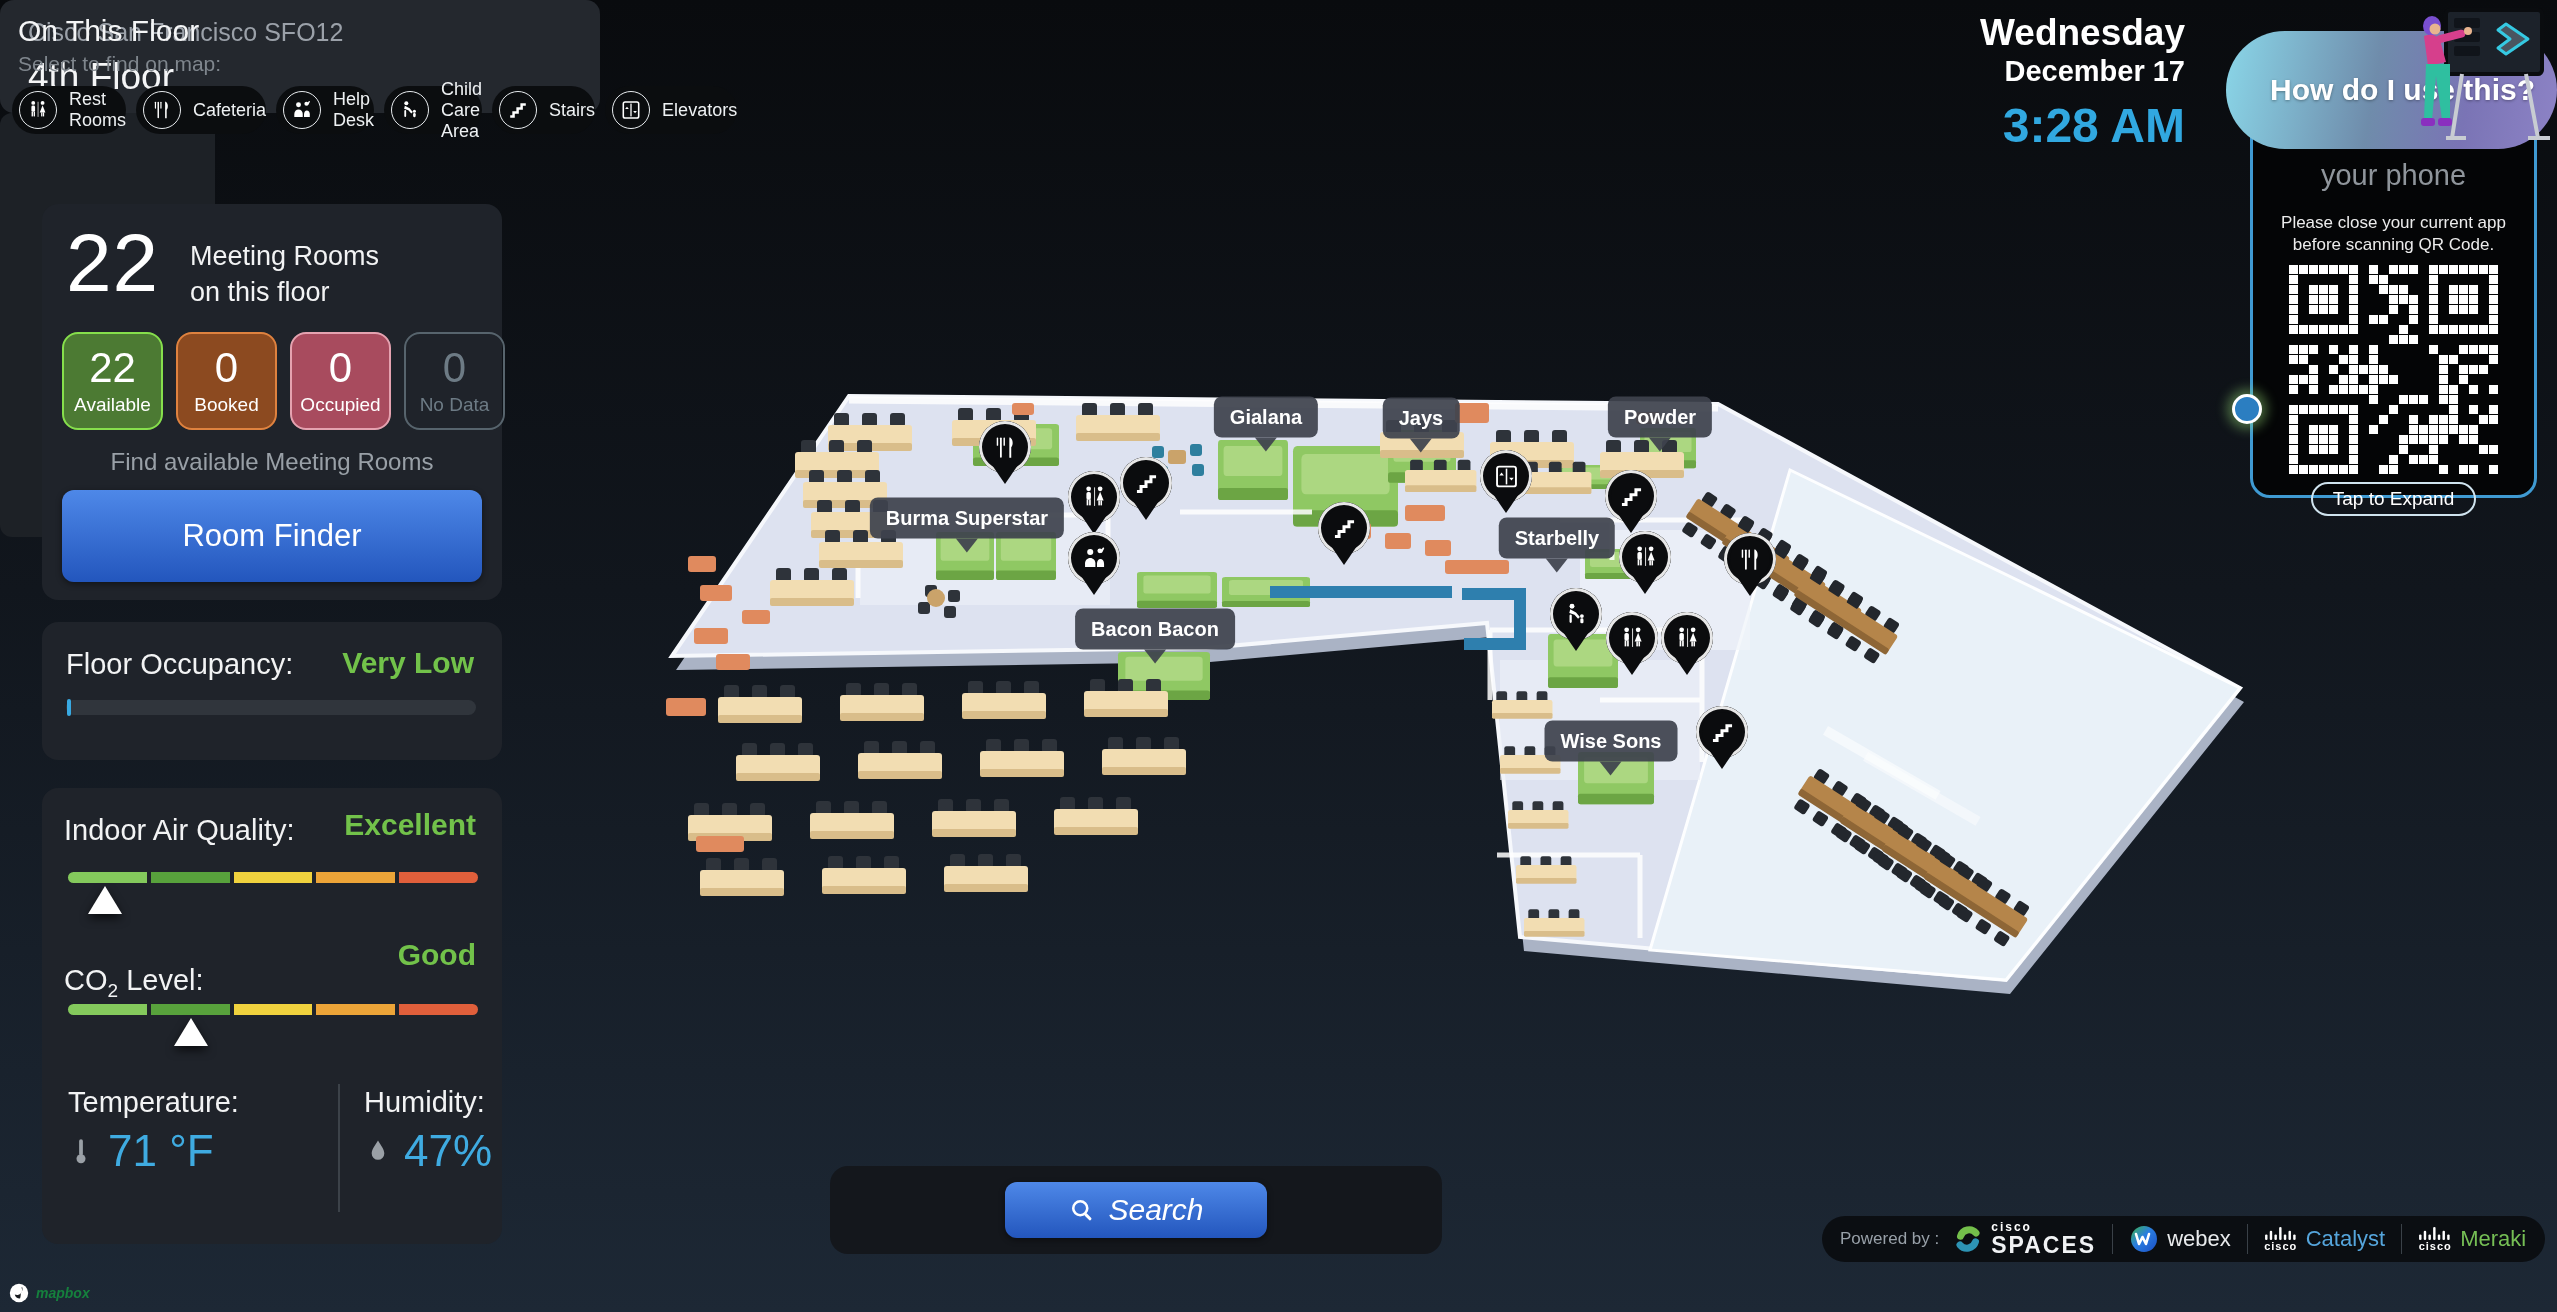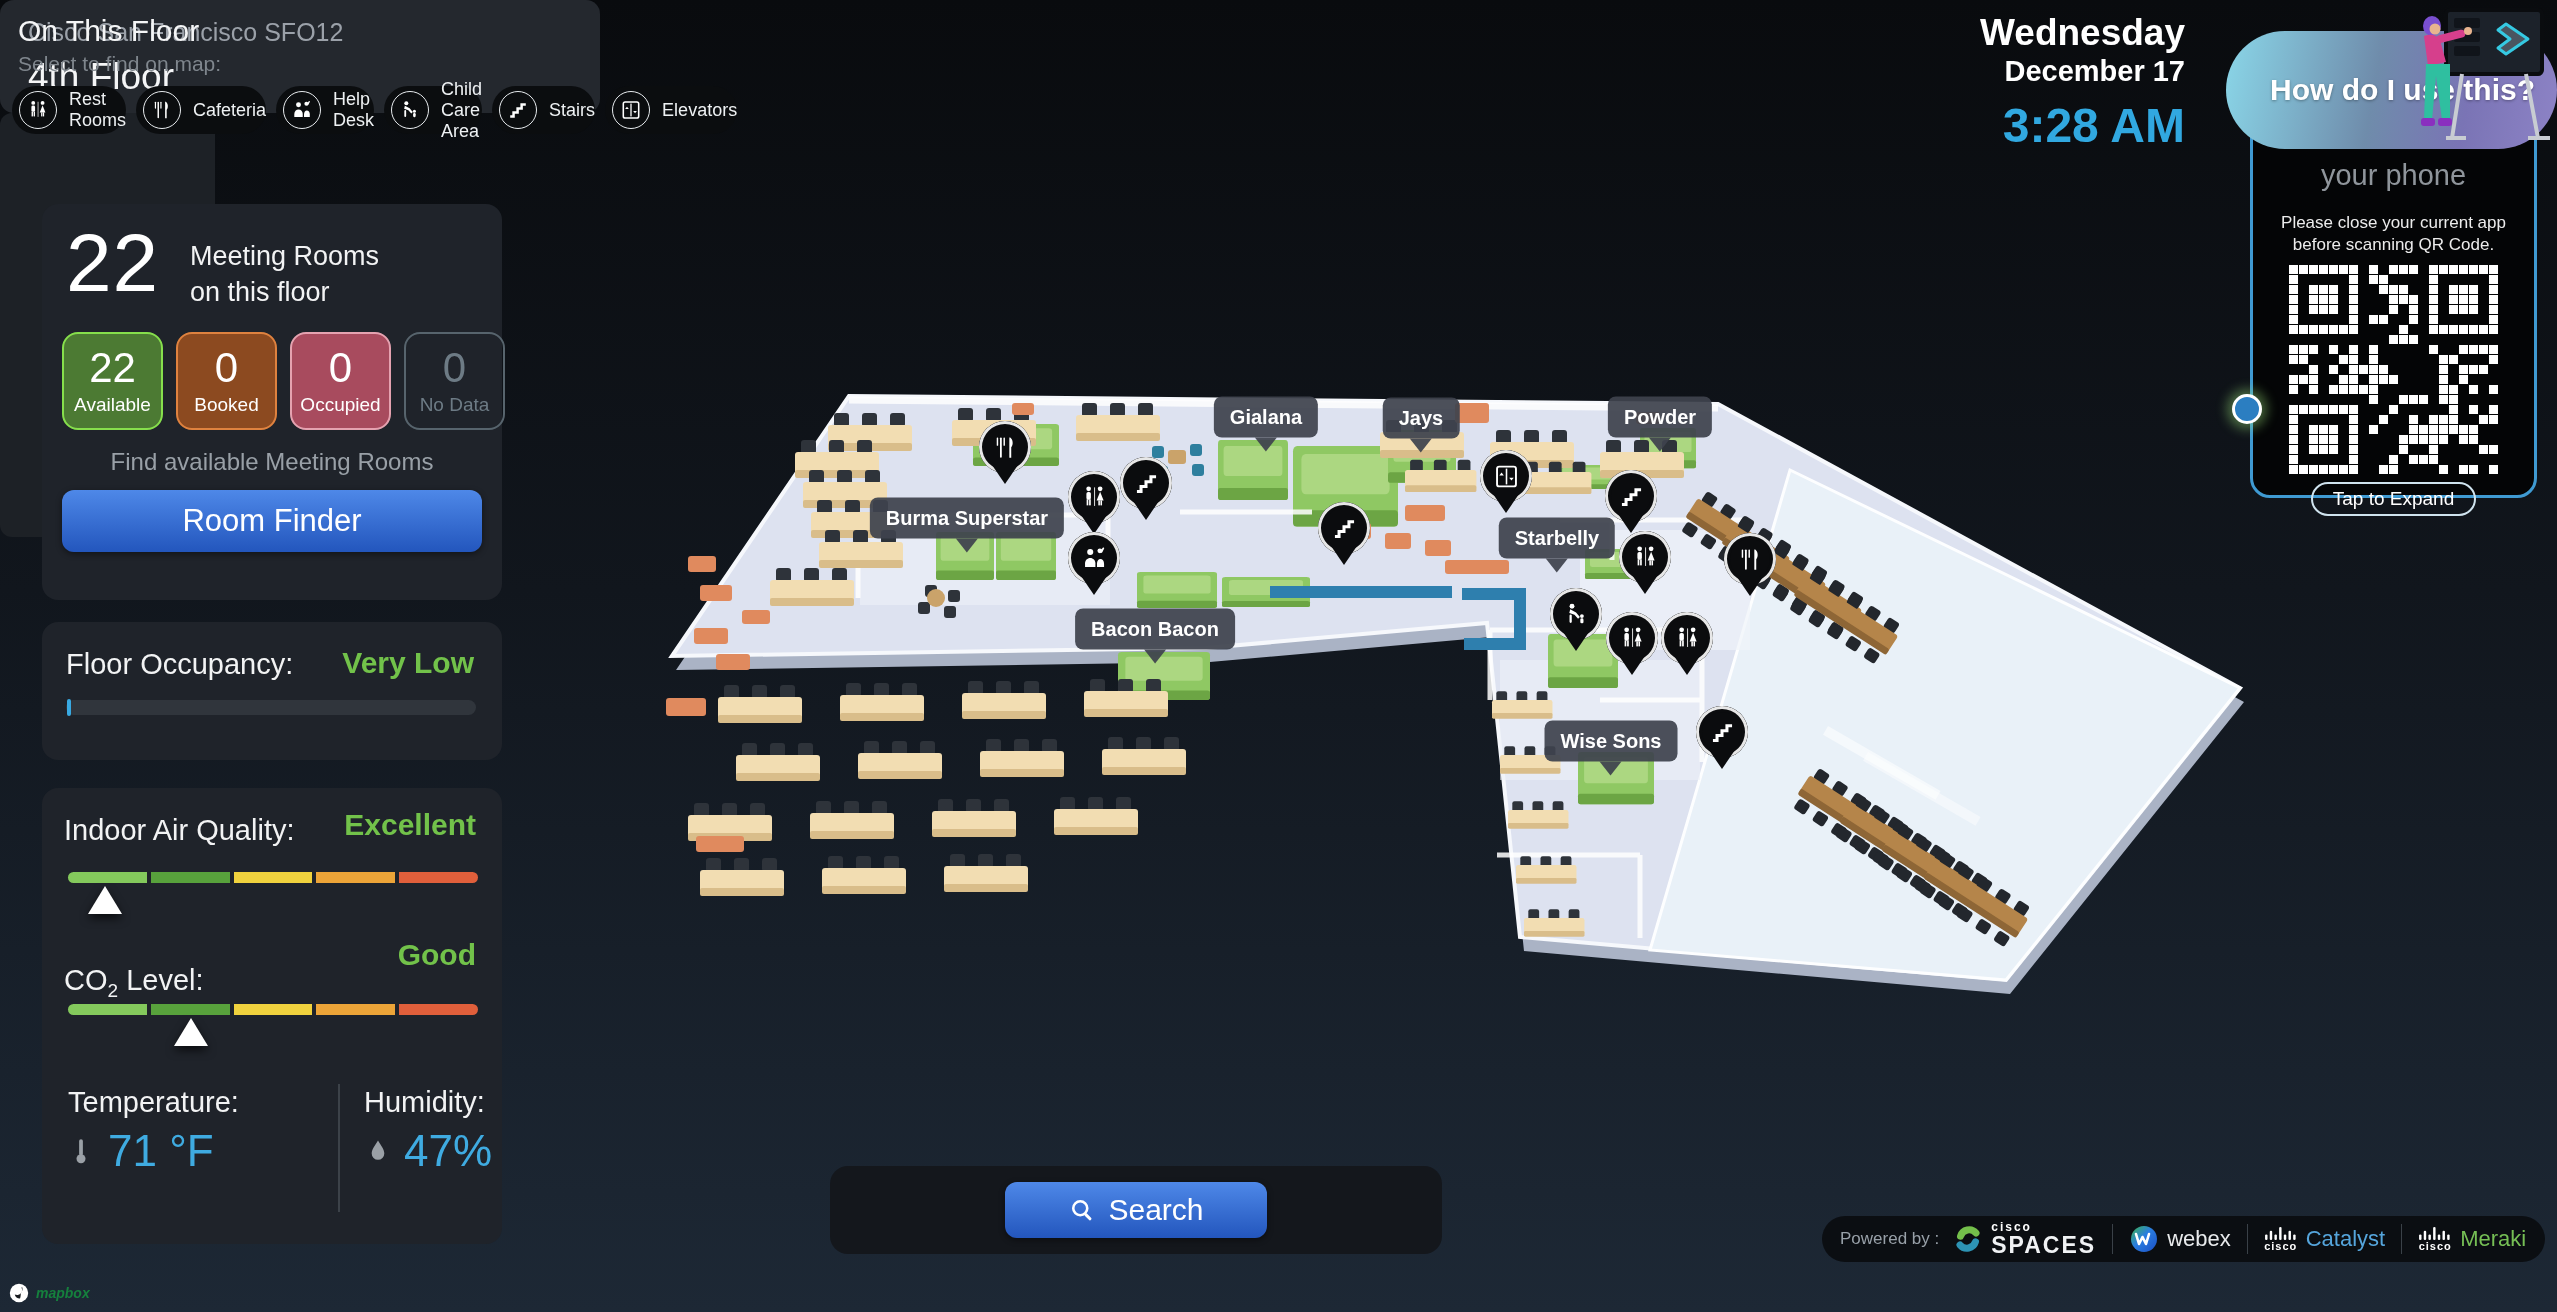--- a/index.html
+++ b/index.html
@@ -45,21 +45,21 @@
   
   #meeting-panel{left:42px;top:204px;width:460px;height:396px;}
   #mr-count{position:absolute;left:24px;top:12px;font-size:82px;font-weight:300;letter-spacing:1px;}
   #mr-title{position:absolute;left:148px;top:34px;font-size:27px;line-height:1.35;color:#f2f3f4;}
   #stats-row{position:absolute;left:20px;top:128px;display:flex;gap:13px;}
   .stat-badge{width:97px;height:94px;border-radius:16px;border:2.5px solid;display:flex;flex-direction:column;
     align-items:center;justify-content:center;}
   .stat-value{font-size:42px;line-height:1;}
   .stat-label{font-size:19px;margin-top:5px;}
   #mr-hint{position:absolute;left:0;top:244px;width:100%;text-align:center;font-size:24px;color:#99a0a7;}
-  #room-finder-btn{position:absolute;left:20px;top:286px;width:420px;height:62px;display:flex;align-items:center;
+  #room-finder-btn{position:absolute;left:20px;top:286px;width:420px;height:92px;display:flex;align-items:center;
     justify-content:center;font-size:31px;cursor:pointer;}
   .btn-blue{background:linear-gradient(180deg,#4e88e8 0%,#2356bd 100%);border-radius:12px;color:#fff;
     box-shadow:0 2px 6px rgba(0,0,0,.45);}
 
   
   #occupancy-panel{left:42px;top:622px;width:460px;height:138px;}
   #occ-label{position:absolute;left:24px;top:26px;font-size:29px;color:#f2f3f4;}
   #occ-value{position:absolute;right:28px;top:24px;font-size:30px;font-weight:bold;}
   #occ-bar{position:absolute;left:24px;top:78px;width:410px;height:15px;background:#30353c;border-radius:8px;}
   #occ-fill{position:absolute;left:1px;top:-1px;height:17px;border-radius:3px;background:#38a9e2;}
@@ -98,21 +98,21 @@
   .floor-item{height:48px;background:#0b0d0f;border-radius:24px;display:flex;align-items:center;gap:12px;
     padding-left:7px;cursor:pointer;}
   .floor-item .icon-circle{width:36px;height:36px;border-radius:50%;border:1.5px solid #e8ecef;flex:none;
     display:flex;align-items:center;justify-content:center;}
   .floor-item .fi-label{font-size:18px;color:#eef1f3;}
 
   
   #action-bar{position:absolute;left:830px;top:1166px;width:612px;height:88px;background:#14171c;border-radius:18px;
     display:flex;align-items:center;justify-content:center;gap:24px;}
   .action-btn{height:56px;display:flex;align-items:center;justify-content:center;gap:12px;font-size:30px;}
-  #search-btn{width:262px;}
+  #search-btn{width:262px;font-style:italic;}
   #recenter-btn{width:278px;}
 
   
   #powered-bar{position:absolute;left:1822px;top:1216px;width:723px;height:46px;background:#0b0e12;border-radius:23px;
     display:flex;align-items:center;padding:0 4px 0 18px;box-sizing:border-box;}
   #powered-label{font-size:17px;color:#98a0a8;margin-right:14px;}
   .brand{display:flex;align-items:center;gap:8px;}
   .brand-divider{width:1px;height:30px;background:#3a4148;margin:0 16px;}
   .cisco-stack{display:flex;flex-direction:column;align-items:center;line-height:1;}
   .cisco-word{font-size:11px;font-weight:bold;letter-spacing:1px;color:#fff;}

